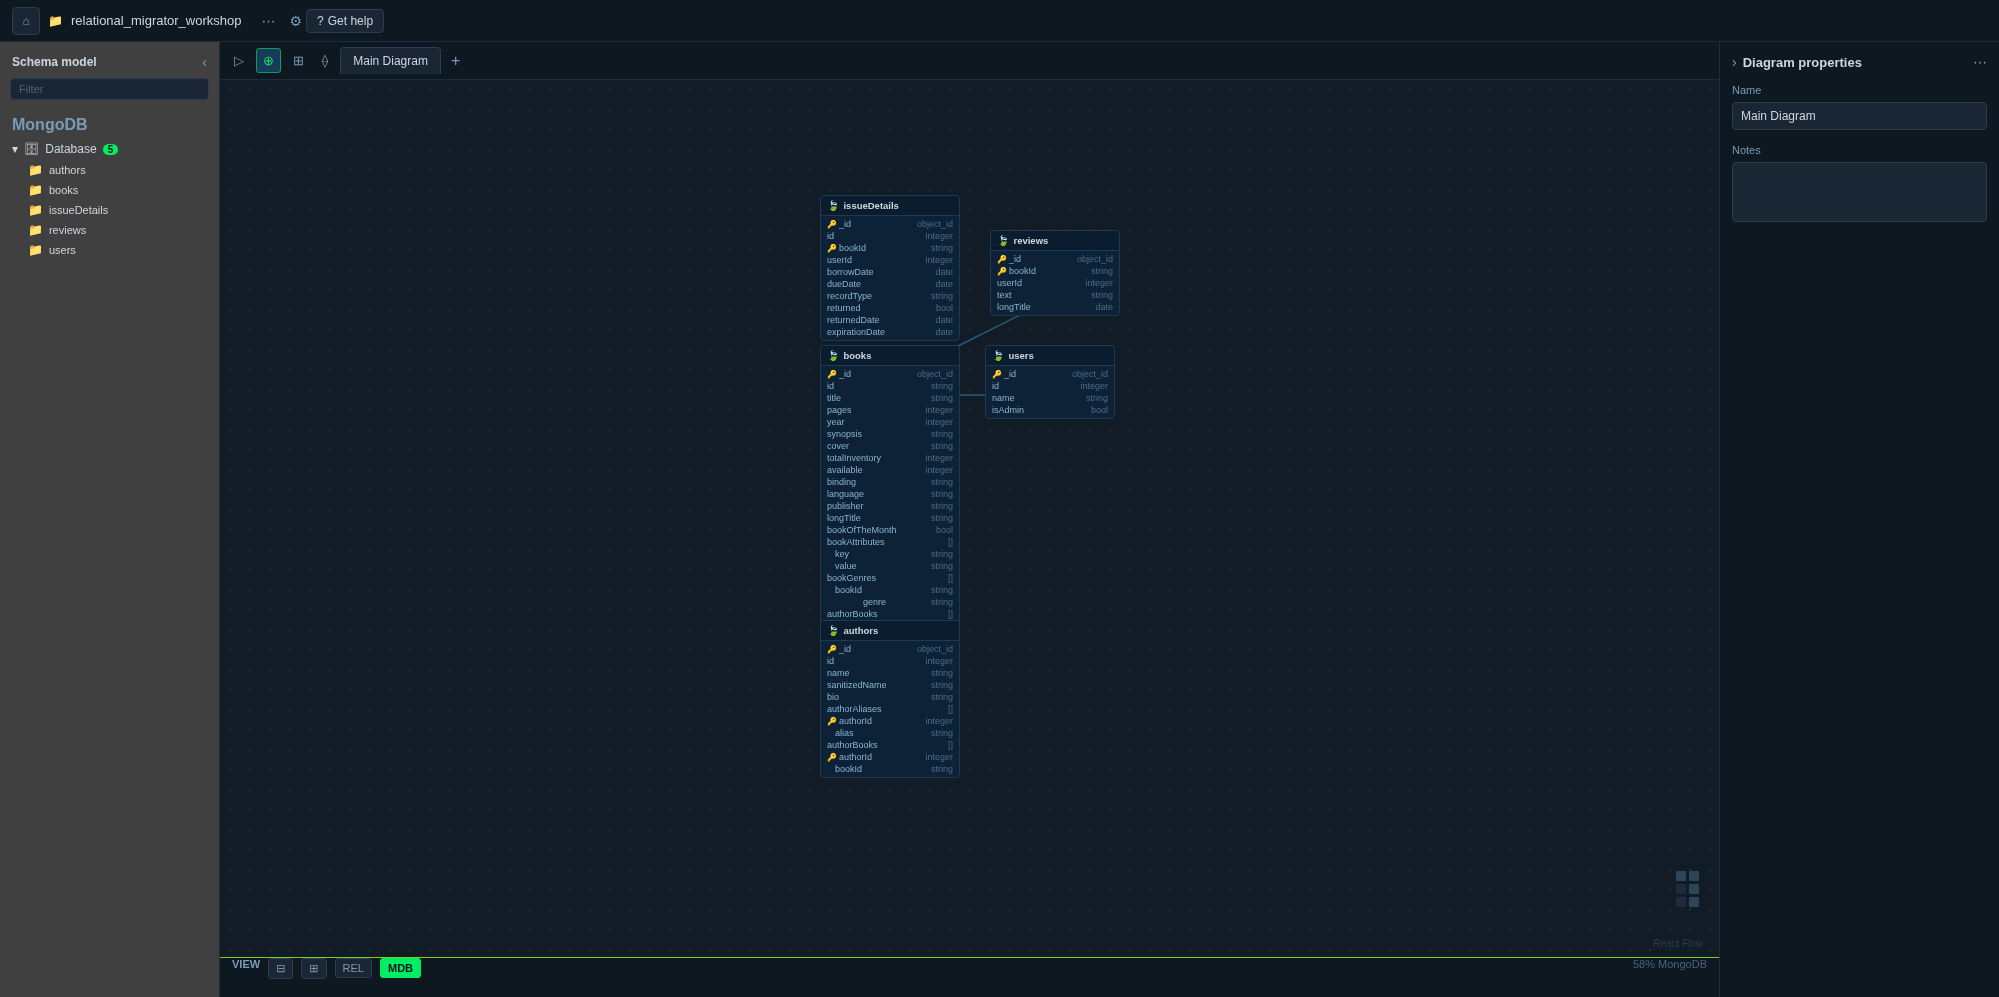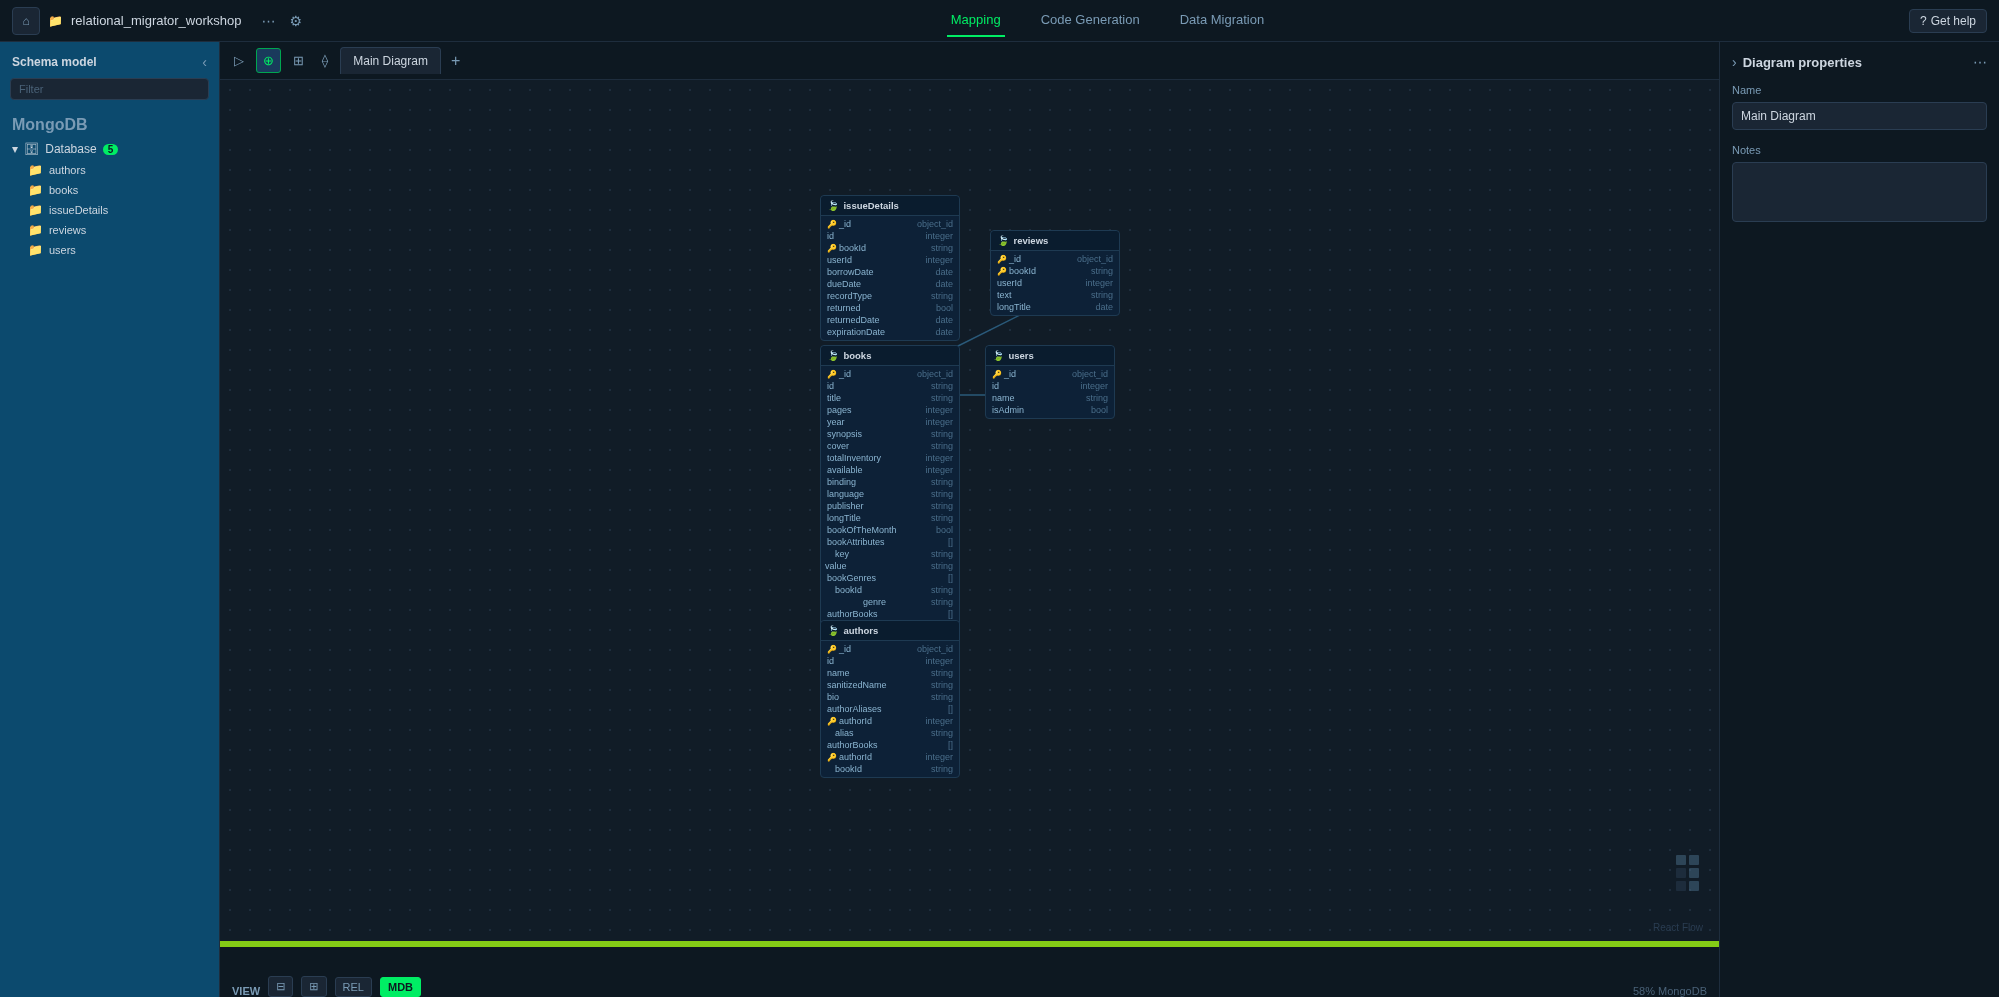--- a/index.html
+++ b/index.html
@@ -15,21 +15,21 @@
     .topbar-center { flex: 1; display: flex; justify-content: center; gap: 32px; }
     .nav-tab { color: #7a9bb5; cursor: pointer; padding: 8px 4px; font-size: 13px; border-bottom: 2px solid transparent; }
     .nav-tab.active { color: #00ed64; border-bottom: 2px solid #00ed64; }
     .topbar-right { display: flex; align-items: center; }
     .help-btn { background: #1a2634; border: 1px solid #2a3d52; border-radius: 4px; color: #cdd6e0; padding: 4px 10px; cursor: pointer; font-size: 12px; display: flex; align-items: center; gap: 4px; }
 
     
     .main { display: flex; flex: 1; overflow: hidden; }
 
     
-    .sidebar { width: 220px; background: #0c4a6e; border-right: 1px solid #1e2d3d; display: flex; flex-direction: column; flex-shrink: 0; }
+    .sidebar { width: 220px; background: #404040; border-right: 1px solid #1e2d3d; display: flex; flex-direction: column; flex-shrink: 0; }
     .sidebar-header { padding: 12px 12px 8px; display: flex; align-items: center; justify-content: space-between; }
     .sidebar-title { font-size: 12px; font-weight: 600; color: #cdd6e0; }
     .sidebar-collapse { color: #7a9bb5; cursor: pointer; font-size: 14px; background: none; border: none; }
     .filter-input { margin: 0 10px 8px; background: #1a2634; border: 1px solid #2a3d52; border-radius: 4px; color: #cdd6e0; padding: 4px 8px; font-size: 11px; width: calc(100% - 20px); outline: none; }
     .filter-input::placeholder { color: #4a6278; }
     .db-section { padding: 4px 0; }
     .db-label { padding: 4px 12px; font-size: 16px; color: #7a9bb5; font-weight: 600; }
     .db-item { display: flex; align-items: center; gap: 6px; padding: 4px 12px; cursor: pointer; color: #cdd6e0; }
     .db-item .badge { background: #00ed64; color: #0d1821; border-radius: 10px; padding: 0 5px; font-size: 10px; font-weight: 700; }
     .tree-item { display: flex; align-items: center; gap: 6px; padding: 3px 12px 3px 28px; cursor: pointer; color: #cdd6e0; font-size: 11px; }
@@ -53,21 +53,21 @@
     .db-row { display: flex; justify-content: space-between; padding: 1px 6px; gap: 8px; }
     .db-row .field-name { color: #8ab4d0; }
     .db-row .field-type { color: #4a6e8a; }
     .key-row { display: flex; align-items: center; gap: 2px; padding: 1px 6px; }
     .key-icon { color: #00c853; font-size: 8px; }
 
     
     .connector-svg { position: absolute; top: 0; left: 0; width: 100%; height: 100%; pointer-events: none; }
 
     
-    .bottom-bar { height: 56px; background: #0d1821; border-top: 6px solid #84cc16; display: flex; align-items: flex-end; padding: 0 12px; gap: 8px; flex-shrink: 0; }
+    .bottom-bar { height: 40px; background: #0d1821; border-top: 1px solid #84cc16; display: flex; align-items: flex-start; padding: 0 12px; gap: 8px; flex-shrink: 0; }
     .view-label { color: #7a9bb5; font-size: 11px; font-weight: 600; }
     .view-btn { background: #1a2634; border: 1px solid #2a3d52; border-radius: 3px; color: #7a9bb5; padding: 3px 7px; cursor: pointer; font-size: 11px; }
     .view-btn.active { background: #00ed64; color: #0d1821; border-color: #00ed64; font-weight: 700; }
     .zoom-info { margin-left: auto; color: #4a6278; font-size: 11px; }
     .react-flow-badge { position: absolute; bottom: 8px; right: 16px; color: #2a3d52; font-size: 10px; }
 
     
     .right-panel { width: 280px; background: #0d1821; border-left: 1px solid #1e2d3d; display: flex; flex-direction: column; flex-shrink: 0; padding: 12px; }
     .right-panel-header { display: flex; align-items: center; gap: 6px; margin-bottom: 14px; }
     .expand-icon { color: #7a9bb5; cursor: pointer; font-size: 14px; background: none; border: none; }
@@ -88,25 +88,20 @@
 <div class="topbar">
   <div class="topbar-left">
     <div class="home-btn">⌂</div>
     <span style="color:#7a9bb5;">📁</span>
     <span class="project-name">relational_migrator_workshop</span>
     <div class="topbar-icons">
       <button class="icon-btn">⋯</button>
       <button class="icon-btn">⚙</button>
     </div>
   </div>
-  <div class="topbar-center">
-    <div class="nav-tab active">Mapping</div>
-    <div class="nav-tab">Code Generation</div>
-    <div class="nav-tab">Data Migration</div>
-  </div>
   <div class="topbar-right">
     <button class="help-btn">
       <span>?</span>
       <span>Get help</span>
     </button>
   </div>
 </div>
 
 <div class="main">
 
@@ -318,21 +313,21 @@
               <span class="field-type">bool</span>
             </div>
           <div class="db-row">
               <span class="field-name">bookAttributes</span>
               <span class="field-type">[]</span>
             </div>
           <div class="db-row" style="padding-left:14px;">
               <span class="field-name">key</span>
               <span class="field-type">string</span>
             </div>
-          <div class="db-row" style="padding-left:4px;">
+          <div class="db-row" style="padding-left:14px;">
               <span class="field-name">value</span>
               <span class="field-type">string</span>
             </div>
           <div class="db-row">
               <span class="field-name">bookGenres</span>
               <span class="field-type">[]</span>
             </div>
           <div class="db-row" style="padding-left:14px;">
               <span class="field-name">bookId</span>
               <span class="field-type">string</span>

